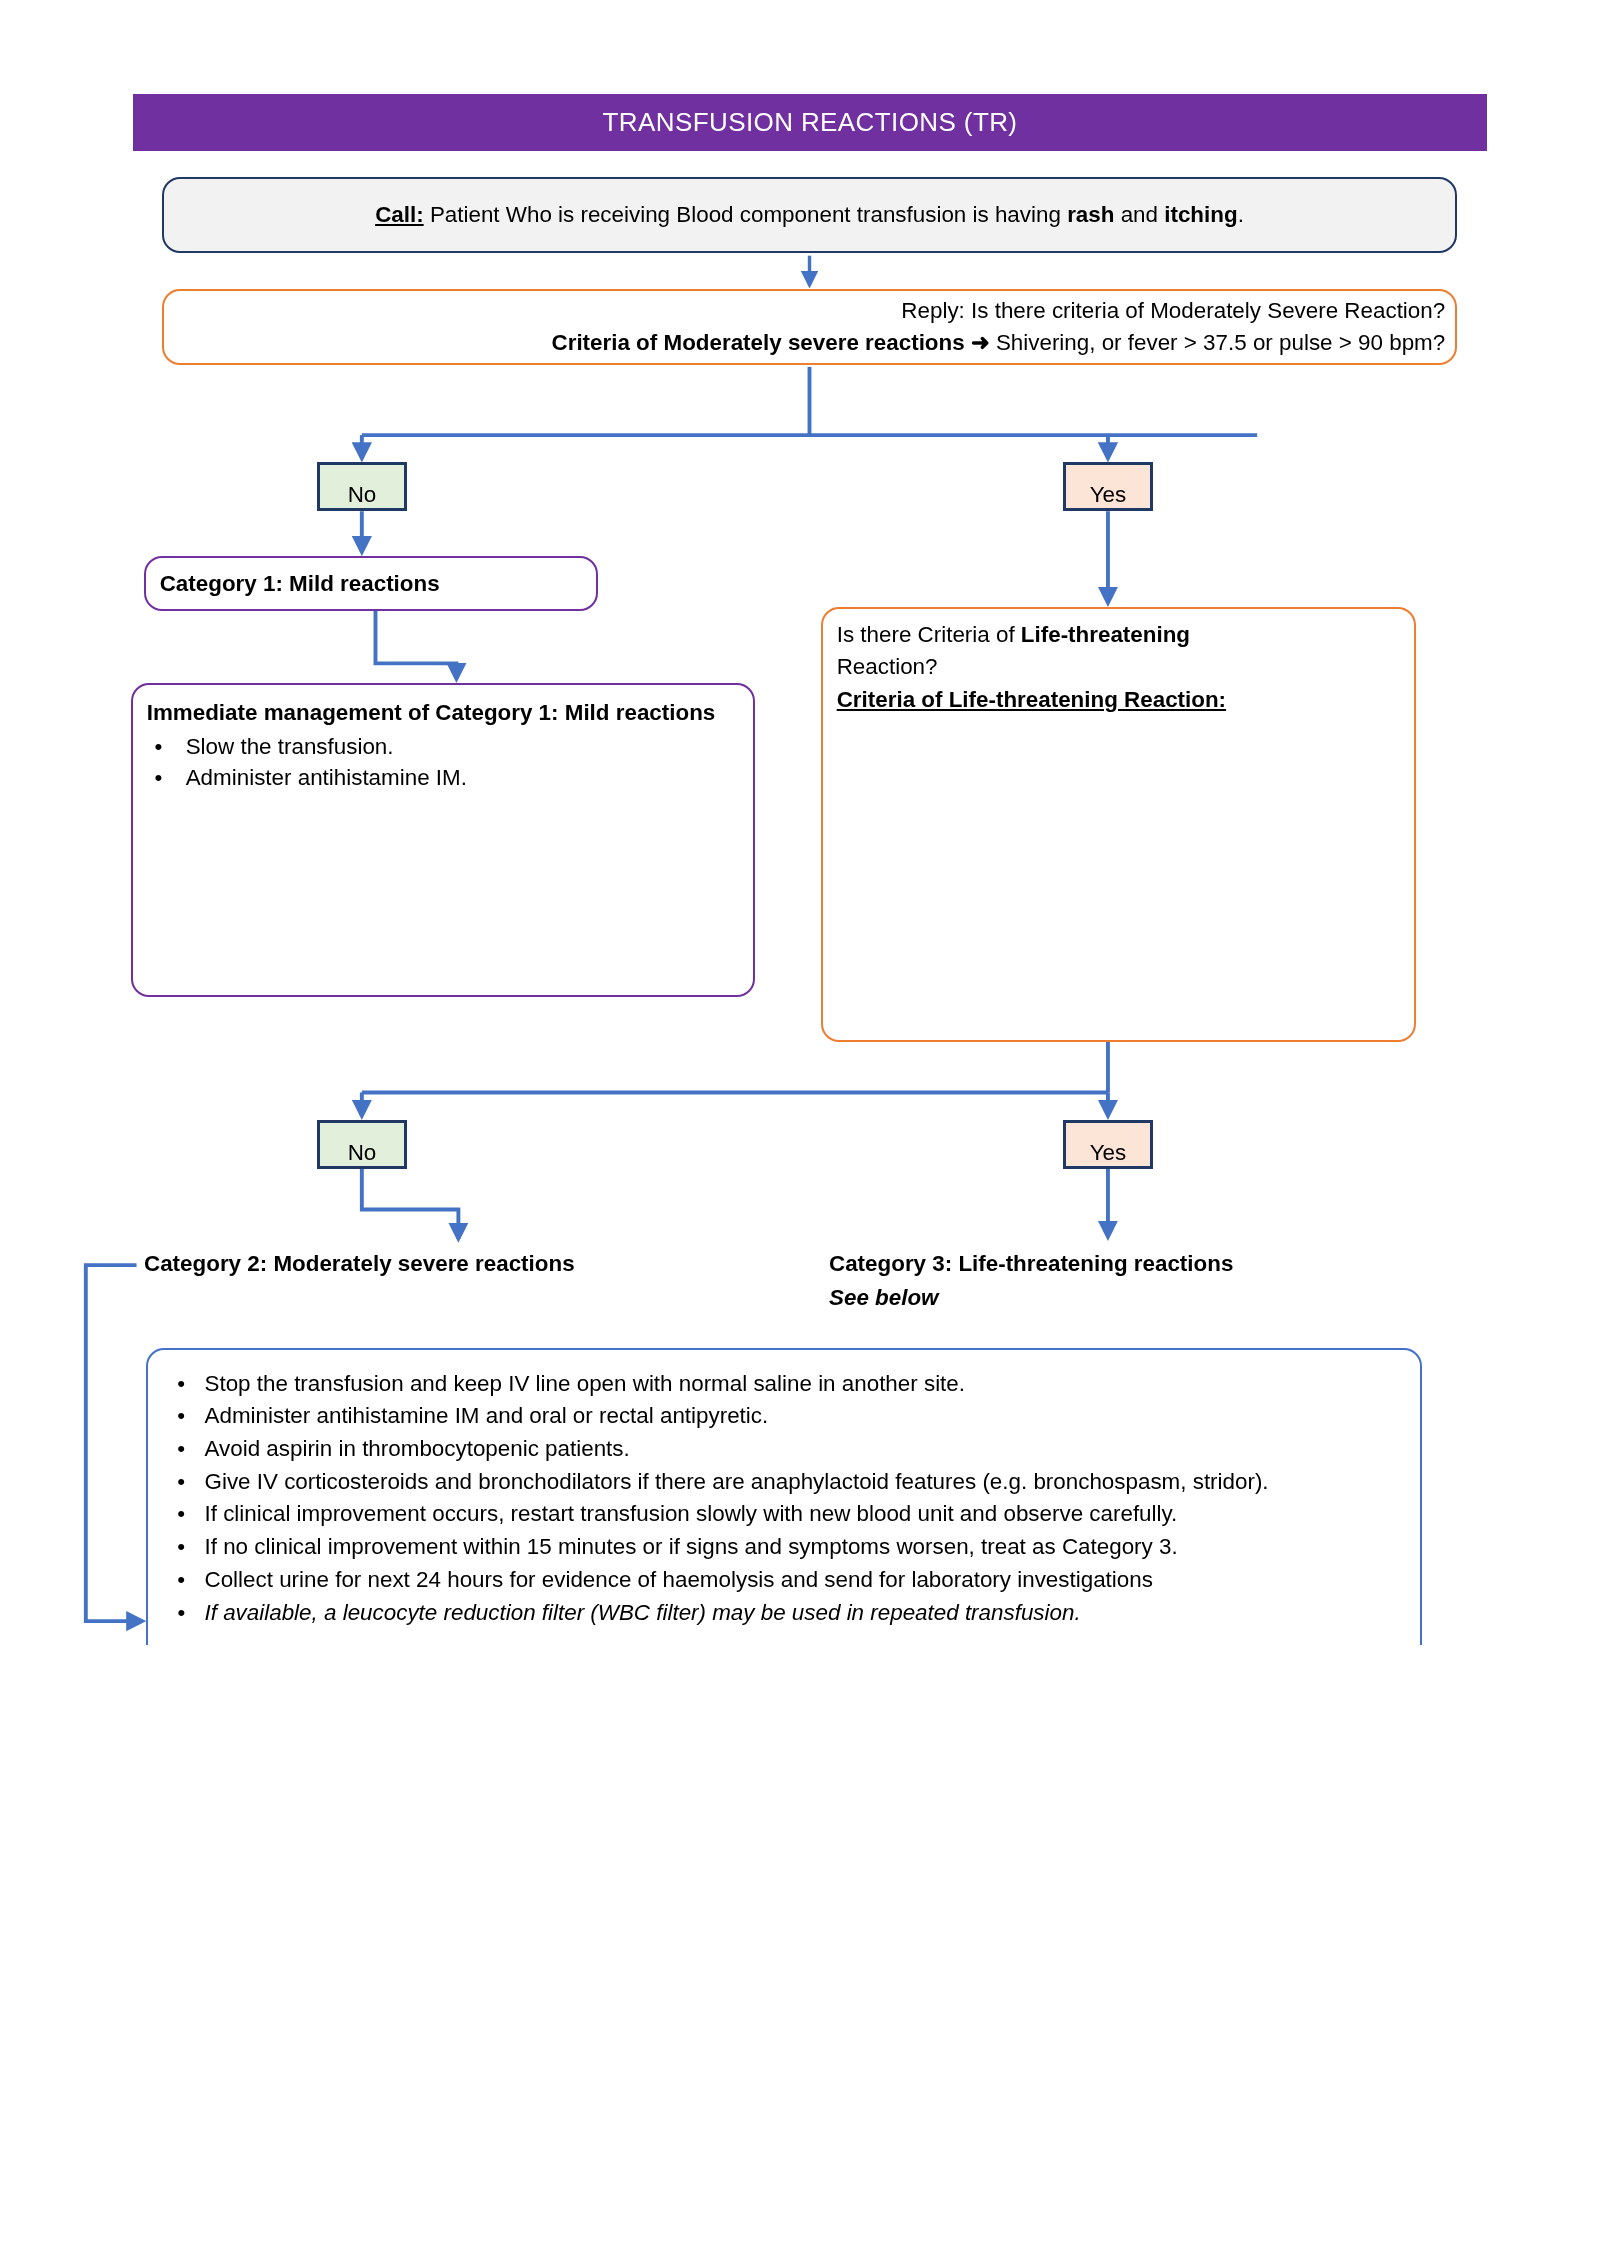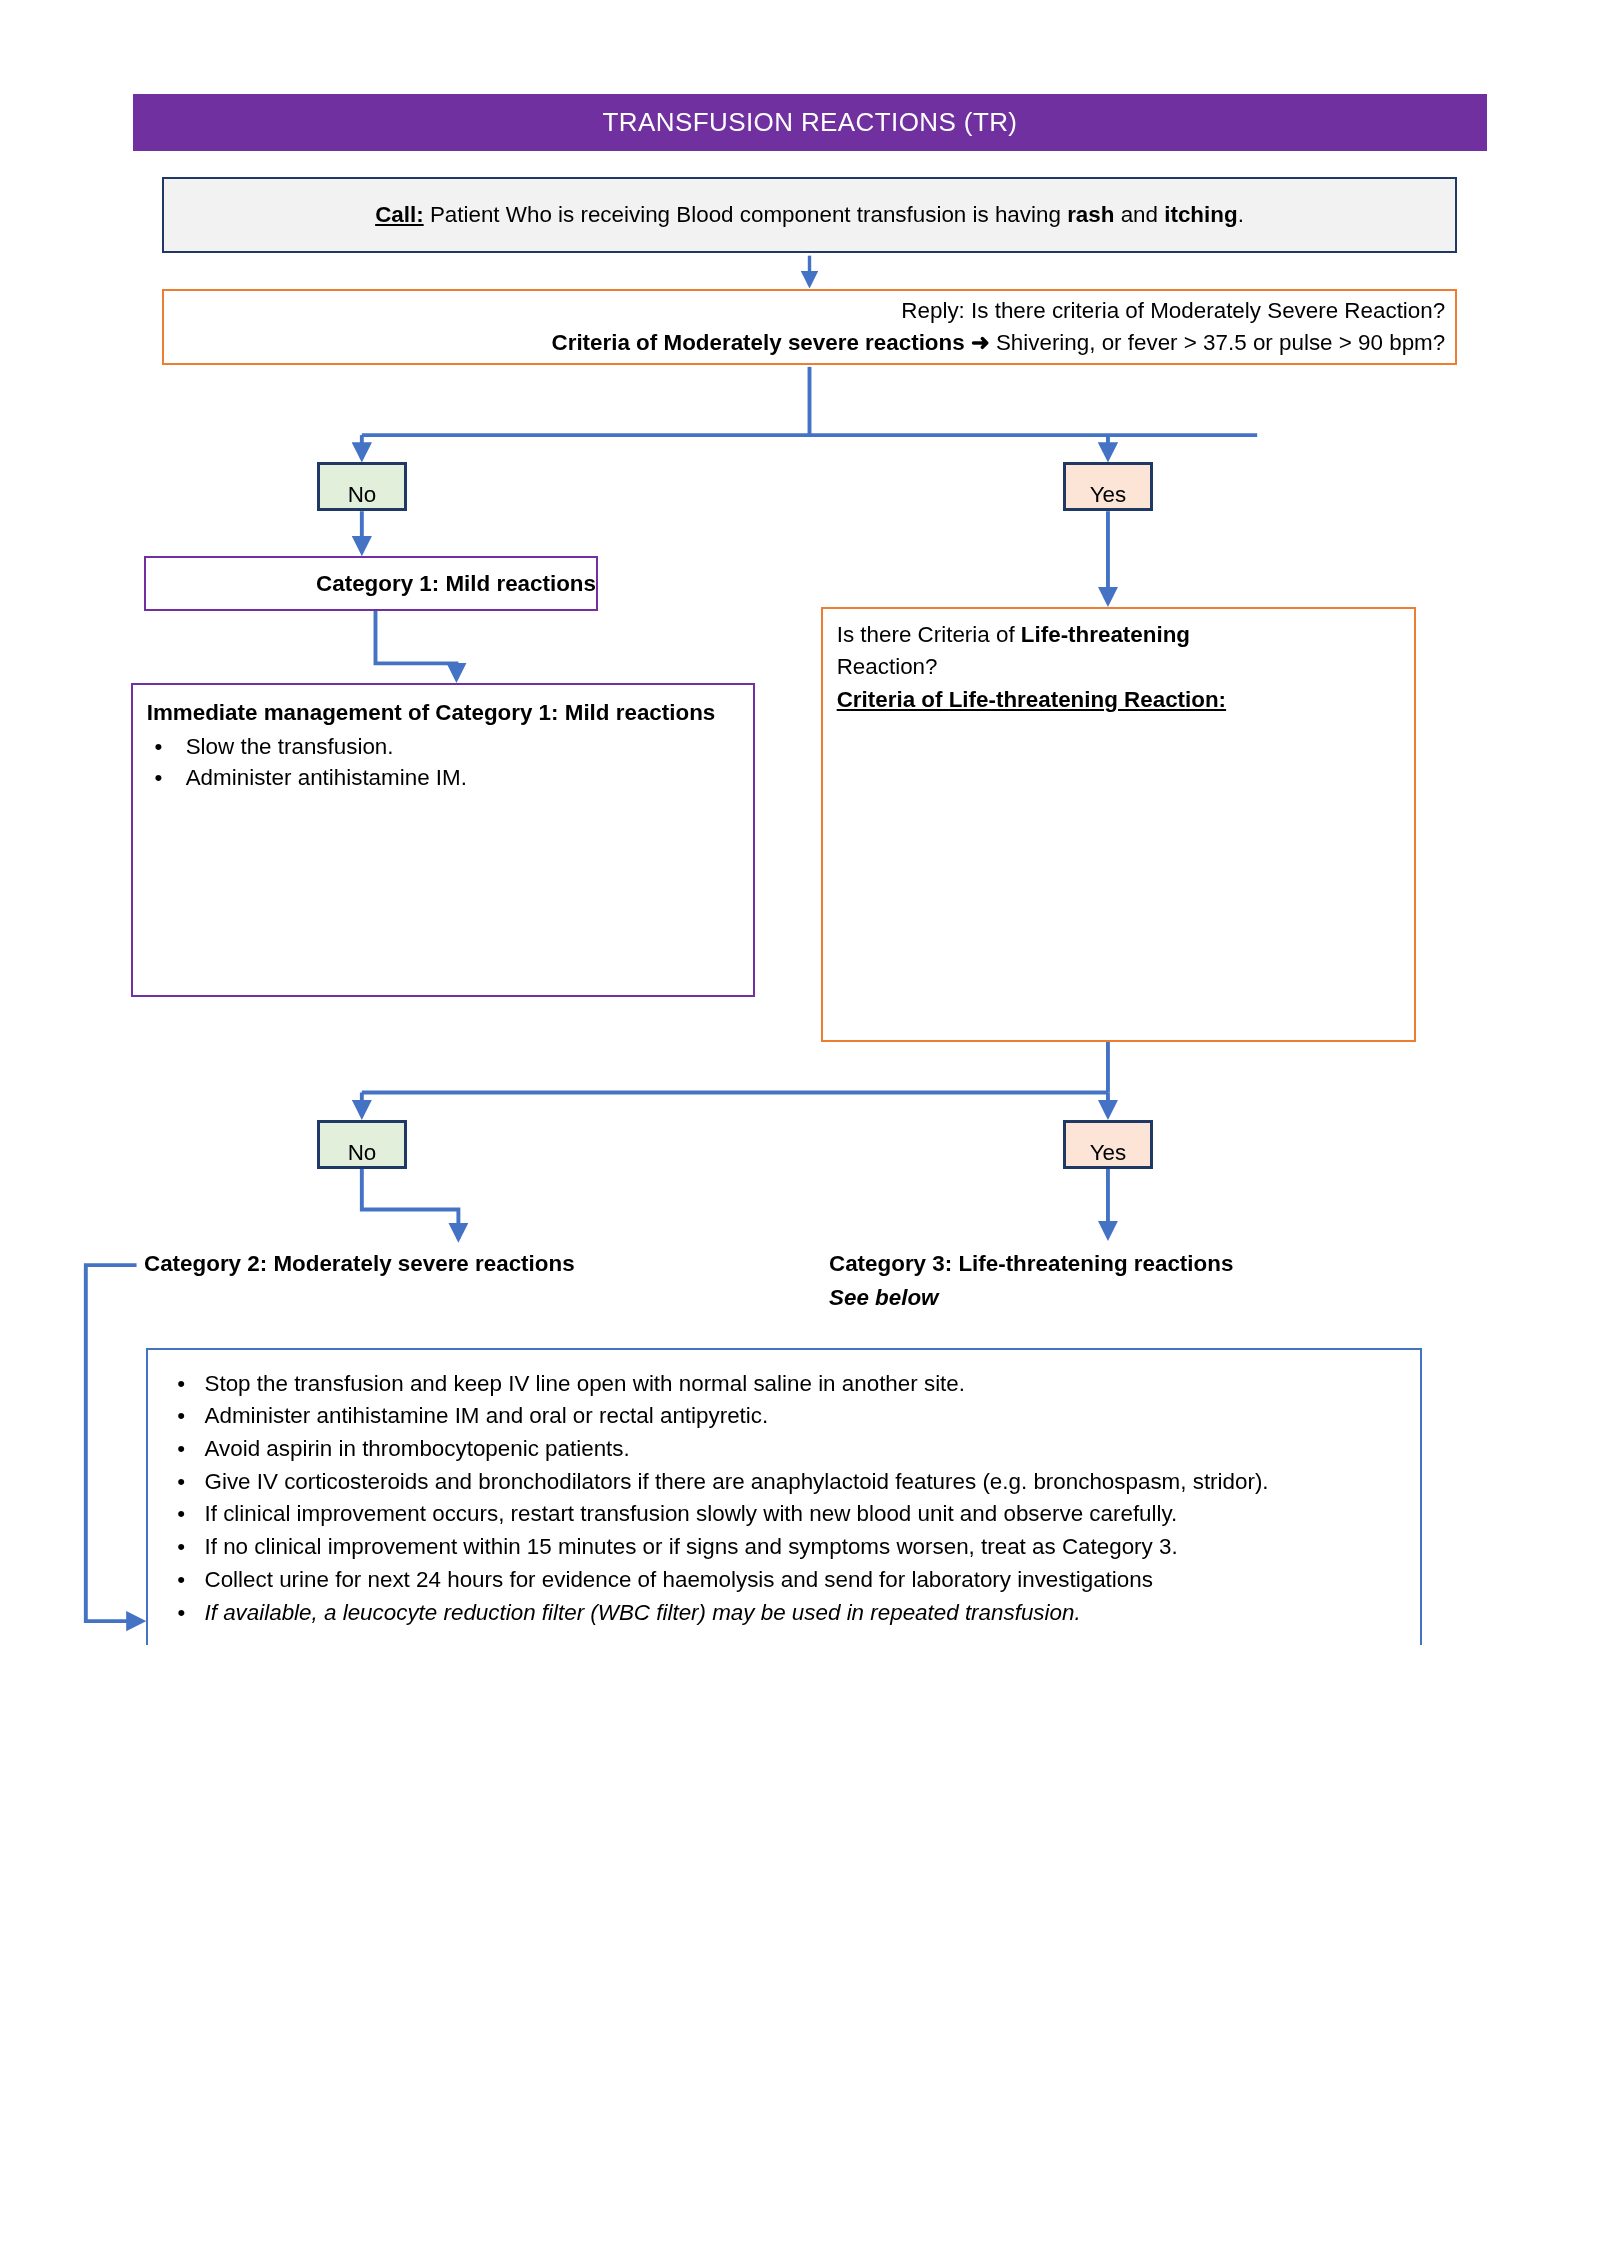--- a/index.html
+++ b/index.html
@@ -33,20 +33,21 @@
     justify-content: center;
     font-size: 26px;
     letter-spacing: 0.4px;
   }
 
   
   .box {
     position: absolute;
     box-sizing: border-box;
     background: #ffffff;
+    border-radius: 18px;
   }
   .call-box {
     left: 162px;
     top: 177px;
     width: 1295px;
     height: 76px;
     border: 2.9px solid #1F3864;
     background: #F2F2F2;
     display: flex;
     align-items: center;
@@ -89,21 +90,20 @@
     left: 144px;
     top: 556px;
     width: 454px;
     height: 55px;
     border: 2.9px solid #7030A0;
     display: flex;
     align-items: center;
     font-size: 22.4px;
     font-weight: bold;
     padding-left: 13.7px;
-    justify-content: flex-end;
   }
   .mgmt-box {
     left: 131px;
     top: 683px;
     width: 624px;
     height: 314px;
     border: 2.9px solid #7030A0;
     font-size: 22.4px;
     line-height: 1.42;
     padding: 11.7px 13.7px 0 13.7px;

